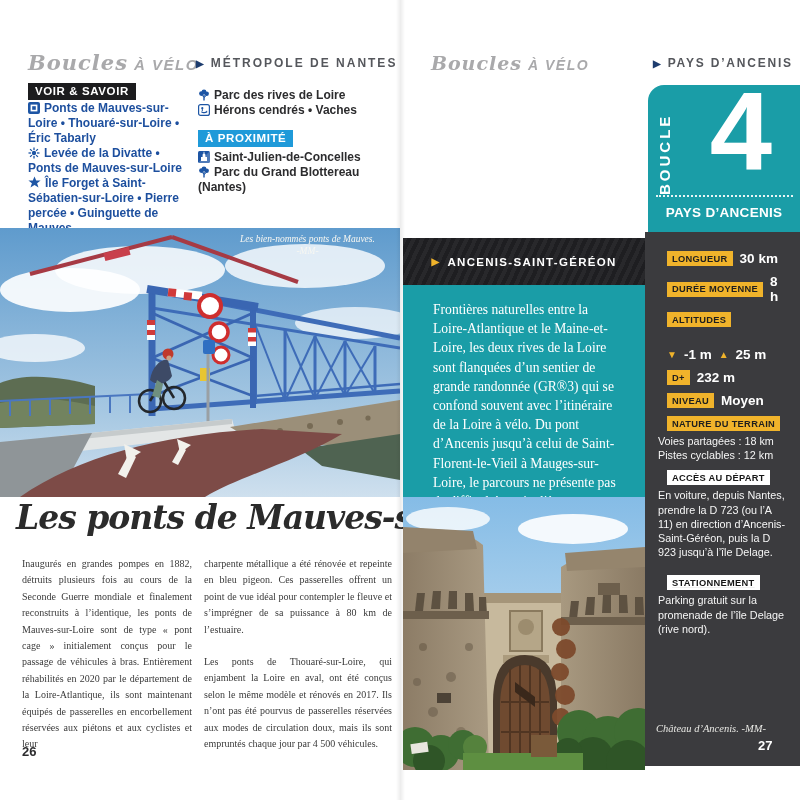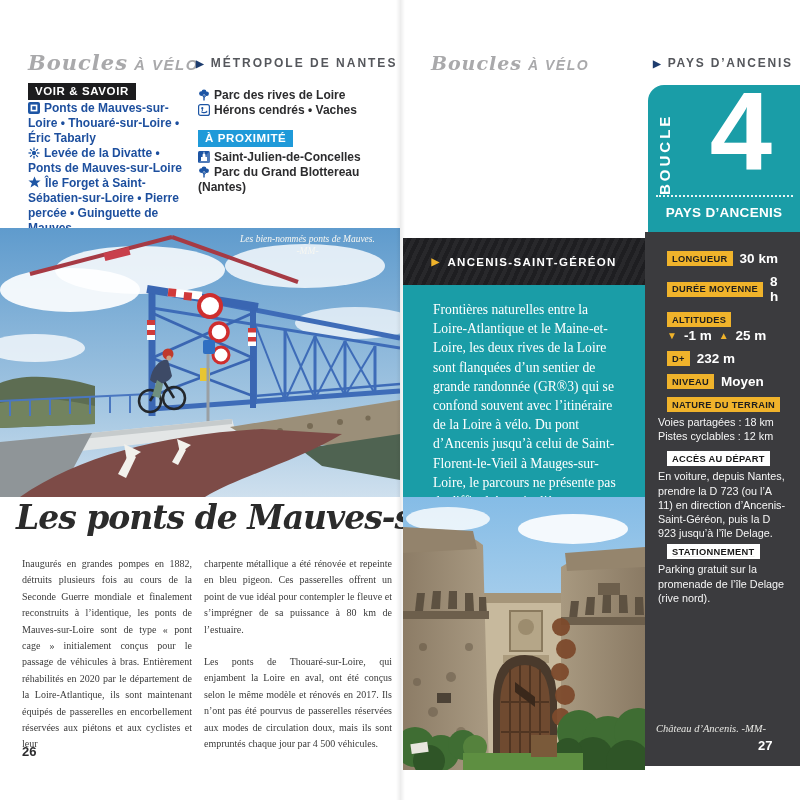--- a/index.html
+++ b/index.html
@@ -427,21 +427,21 @@
 
   <div class="abs sidebar" style="left:645px;top:232px;width:155px;height:534px;">
     <div class="sb-row">
       <span class="badge-y">LONGUEUR</span>
       <span class="sb-val">30 km</span>
     </div>
     <div class="sb-row">
       <span class="badge-y">DURÉE MOYENNE</span>
       <span class="sb-val">8 h</span>
     </div>
-    <div class="sb-row" style="margin-bottom:1px;align-items:center;">
+    <div class="sb-row" style="margin-bottom:20px;align-items:center;">
       <span class="badge-y">ALTITUDES</span>
     </div>
     <div class="sb-row">
       <span class="sb-tri">▼</span>
       <span class="sb-val">-1 m</span>
       <span class="sb-tri">▲</span>
       <span class="sb-val">25 m</span>
     </div>
     <div class="sb-row">
       <span class="badge-y">D+</span>
@@ -455,21 +455,21 @@
       <span class="badge-y">NATURE DU TERRAIN</span>
     </div>
     <div class="sb-text" style="margin-top:0;">
       <div>Voies partagées : 18 km</div>
       <div>Pistes cyclables : 12 km</div>
     </div>
     <div class="sb-row" style="margin-bottom:3px;">
       <span class="badge-w">ACCÈS AU DÉPART</span>
     </div>
     <div class="sb-text" style="margin-top:0;margin-bottom:2px;">En voiture, depuis Nantes, prendre la D 723 (ou l’A 11) en direction d’Ancenis-Saint-Géréon, puis la D 923 jusqu’à l’île Delage.</div>
-    <div class="sb-row" style="margin-top:4px;margin-bottom:3px;text-decoration:underline;">
+    <div class="sb-row" style="margin-top:16px;margin-bottom:3px;text-decoration:underline;">
       <span class="badge-w">STATIONNEMENT</span>
     </div>
     <div class="sb-text" style="margin-top:0;">Parking gratuit sur la promenade de l’île Delage (rive nord).</div>
   </div>
 
   <div class="abs sb-caption" style="left:656px;top:723px;width:125px;">Château d’Ancenis. -MM-</div>
   <div class="abs pageno-w" style="left:758px;top:738px;">27</div>
 
 </div>
 

